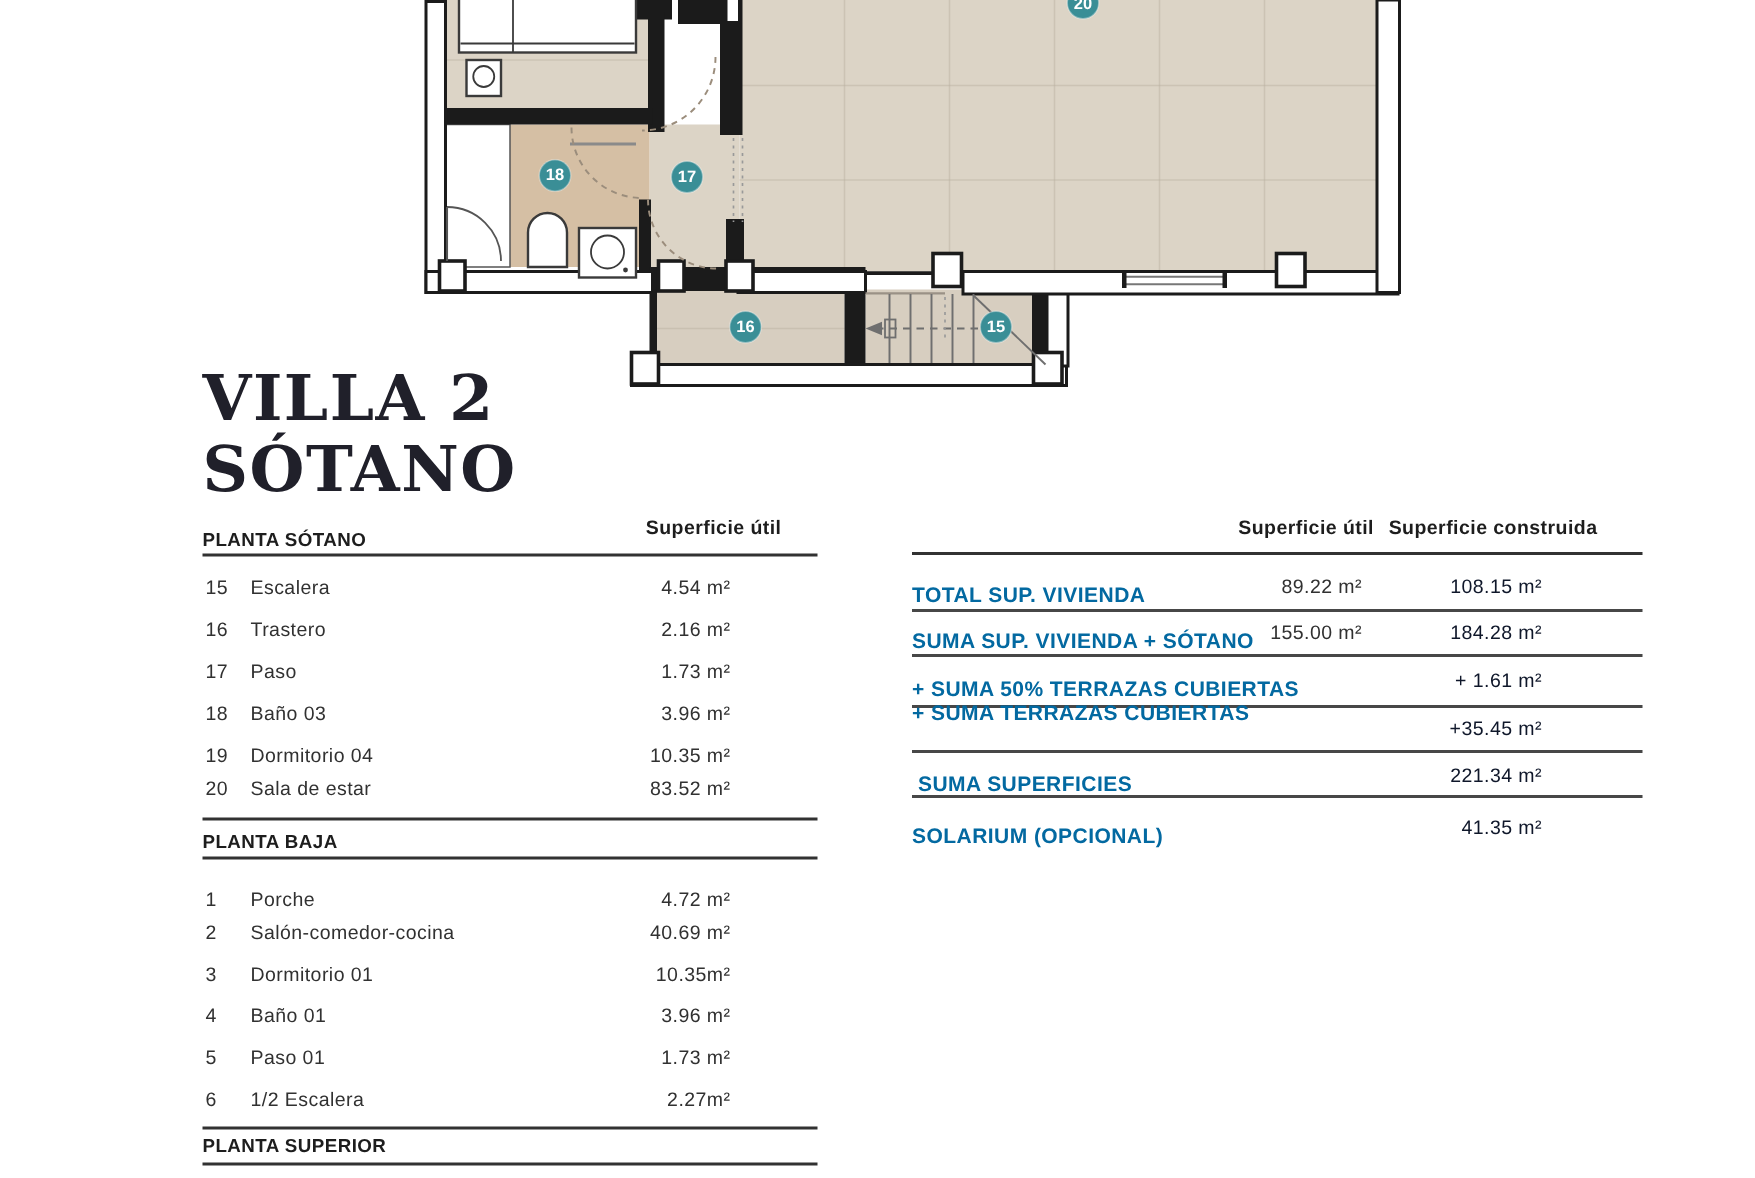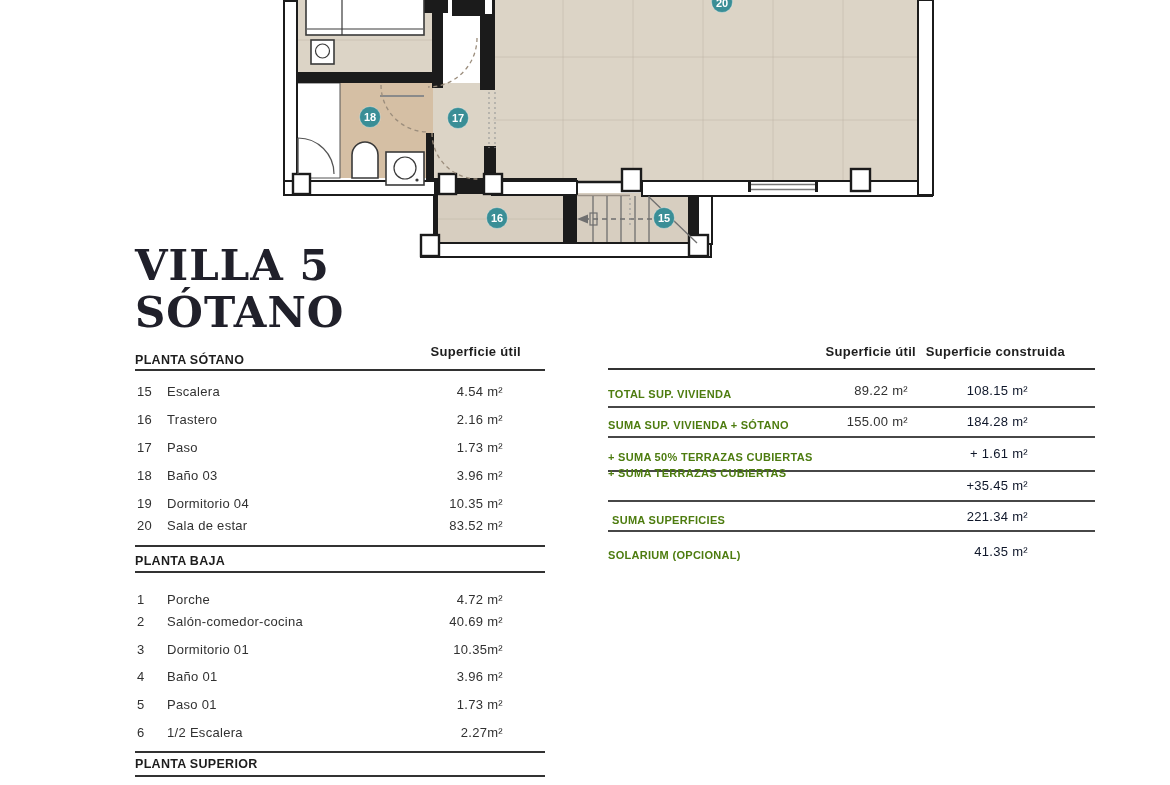--- a/index.html
+++ b/index.html
@@ -32,22 +32,22 @@
   
   .ltable{position:absolute;left:135px;top:0;width:410px;height:713px;}
   .rtable{position:absolute;left:608px;top:0;width:487px;height:785px;}
   .sec-head{position:absolute;left:0;font-size:12.5px;font-weight:700;letter-spacing:.3px;color:#1d1d1d;white-space:nowrap;}
   .col-head{position:absolute;font-size:13px;font-weight:700;letter-spacing:.3px;color:#1d1d1d;white-space:nowrap;}
   .hline{position:absolute;left:0;width:100%;height:2px;background:#323232;}
   .thinline{position:absolute;left:0;width:100%;height:1.5px;background:#474747;}
   .lrow{position:absolute;left:0;width:100%;height:18px;font-size:13px;letter-spacing:.3px;color:#313131;}
   .lrow .num{position:absolute;left:2px;}
   .lrow .nm{position:absolute;left:32px;white-space:nowrap;}
-  .lrow .val{position:absolute;right:42px;white-space:nowrap;text-align:right;}
-  .rrow-label{position:absolute;left:0;font-size:11px;font-weight:700;letter-spacing:.3px;color:#4d7c0f;white-space:nowrap;}
+  .lrow .val{position:absolute;right:58px;white-space:nowrap;text-align:right;}
+  .rrow-label{position:absolute;left:0;font-size:14px;font-weight:700;letter-spacing:.3px;color:#0369a1;white-space:nowrap;}
   .rrow-util{position:absolute;right:187px;font-size:13px;letter-spacing:.3px;color:#313131;white-space:nowrap;}
   .rrow-con{position:absolute;right:67px;font-size:13px;letter-spacing:.3px;color:#0f172a;white-space:nowrap;}
 </style>
 </head>
 <body>
 
 <div class="plan-wrap">
 <svg width="1170" height="262" viewBox="0 0 1170 262">
 
   <g>
@@ -171,21 +171,21 @@
     </g>
     <g>
       <circle cx="722" cy="2" r="10.5" class="marker-circle"></circle>
       <text x="722" y="3" class="marker-num">20</text>
     </g>
   </g>
 </svg>
 </div>
 
 <div class="title">
-  <div>VILLA 5</div>
+  <div>VILLA 2</div>
   <div>SÓTANO</div>
 </div>
 
 <div class="ltable">
 
   <div class="sec-head" style="top:353px">PLANTA SÓTANO</div>
   <div class="col-head" style="top:344px;right:24px">Superficie útil</div>
   <div class="hline" style="top:369px"></div>
 
   <div class="lrow" style="top:384px">

